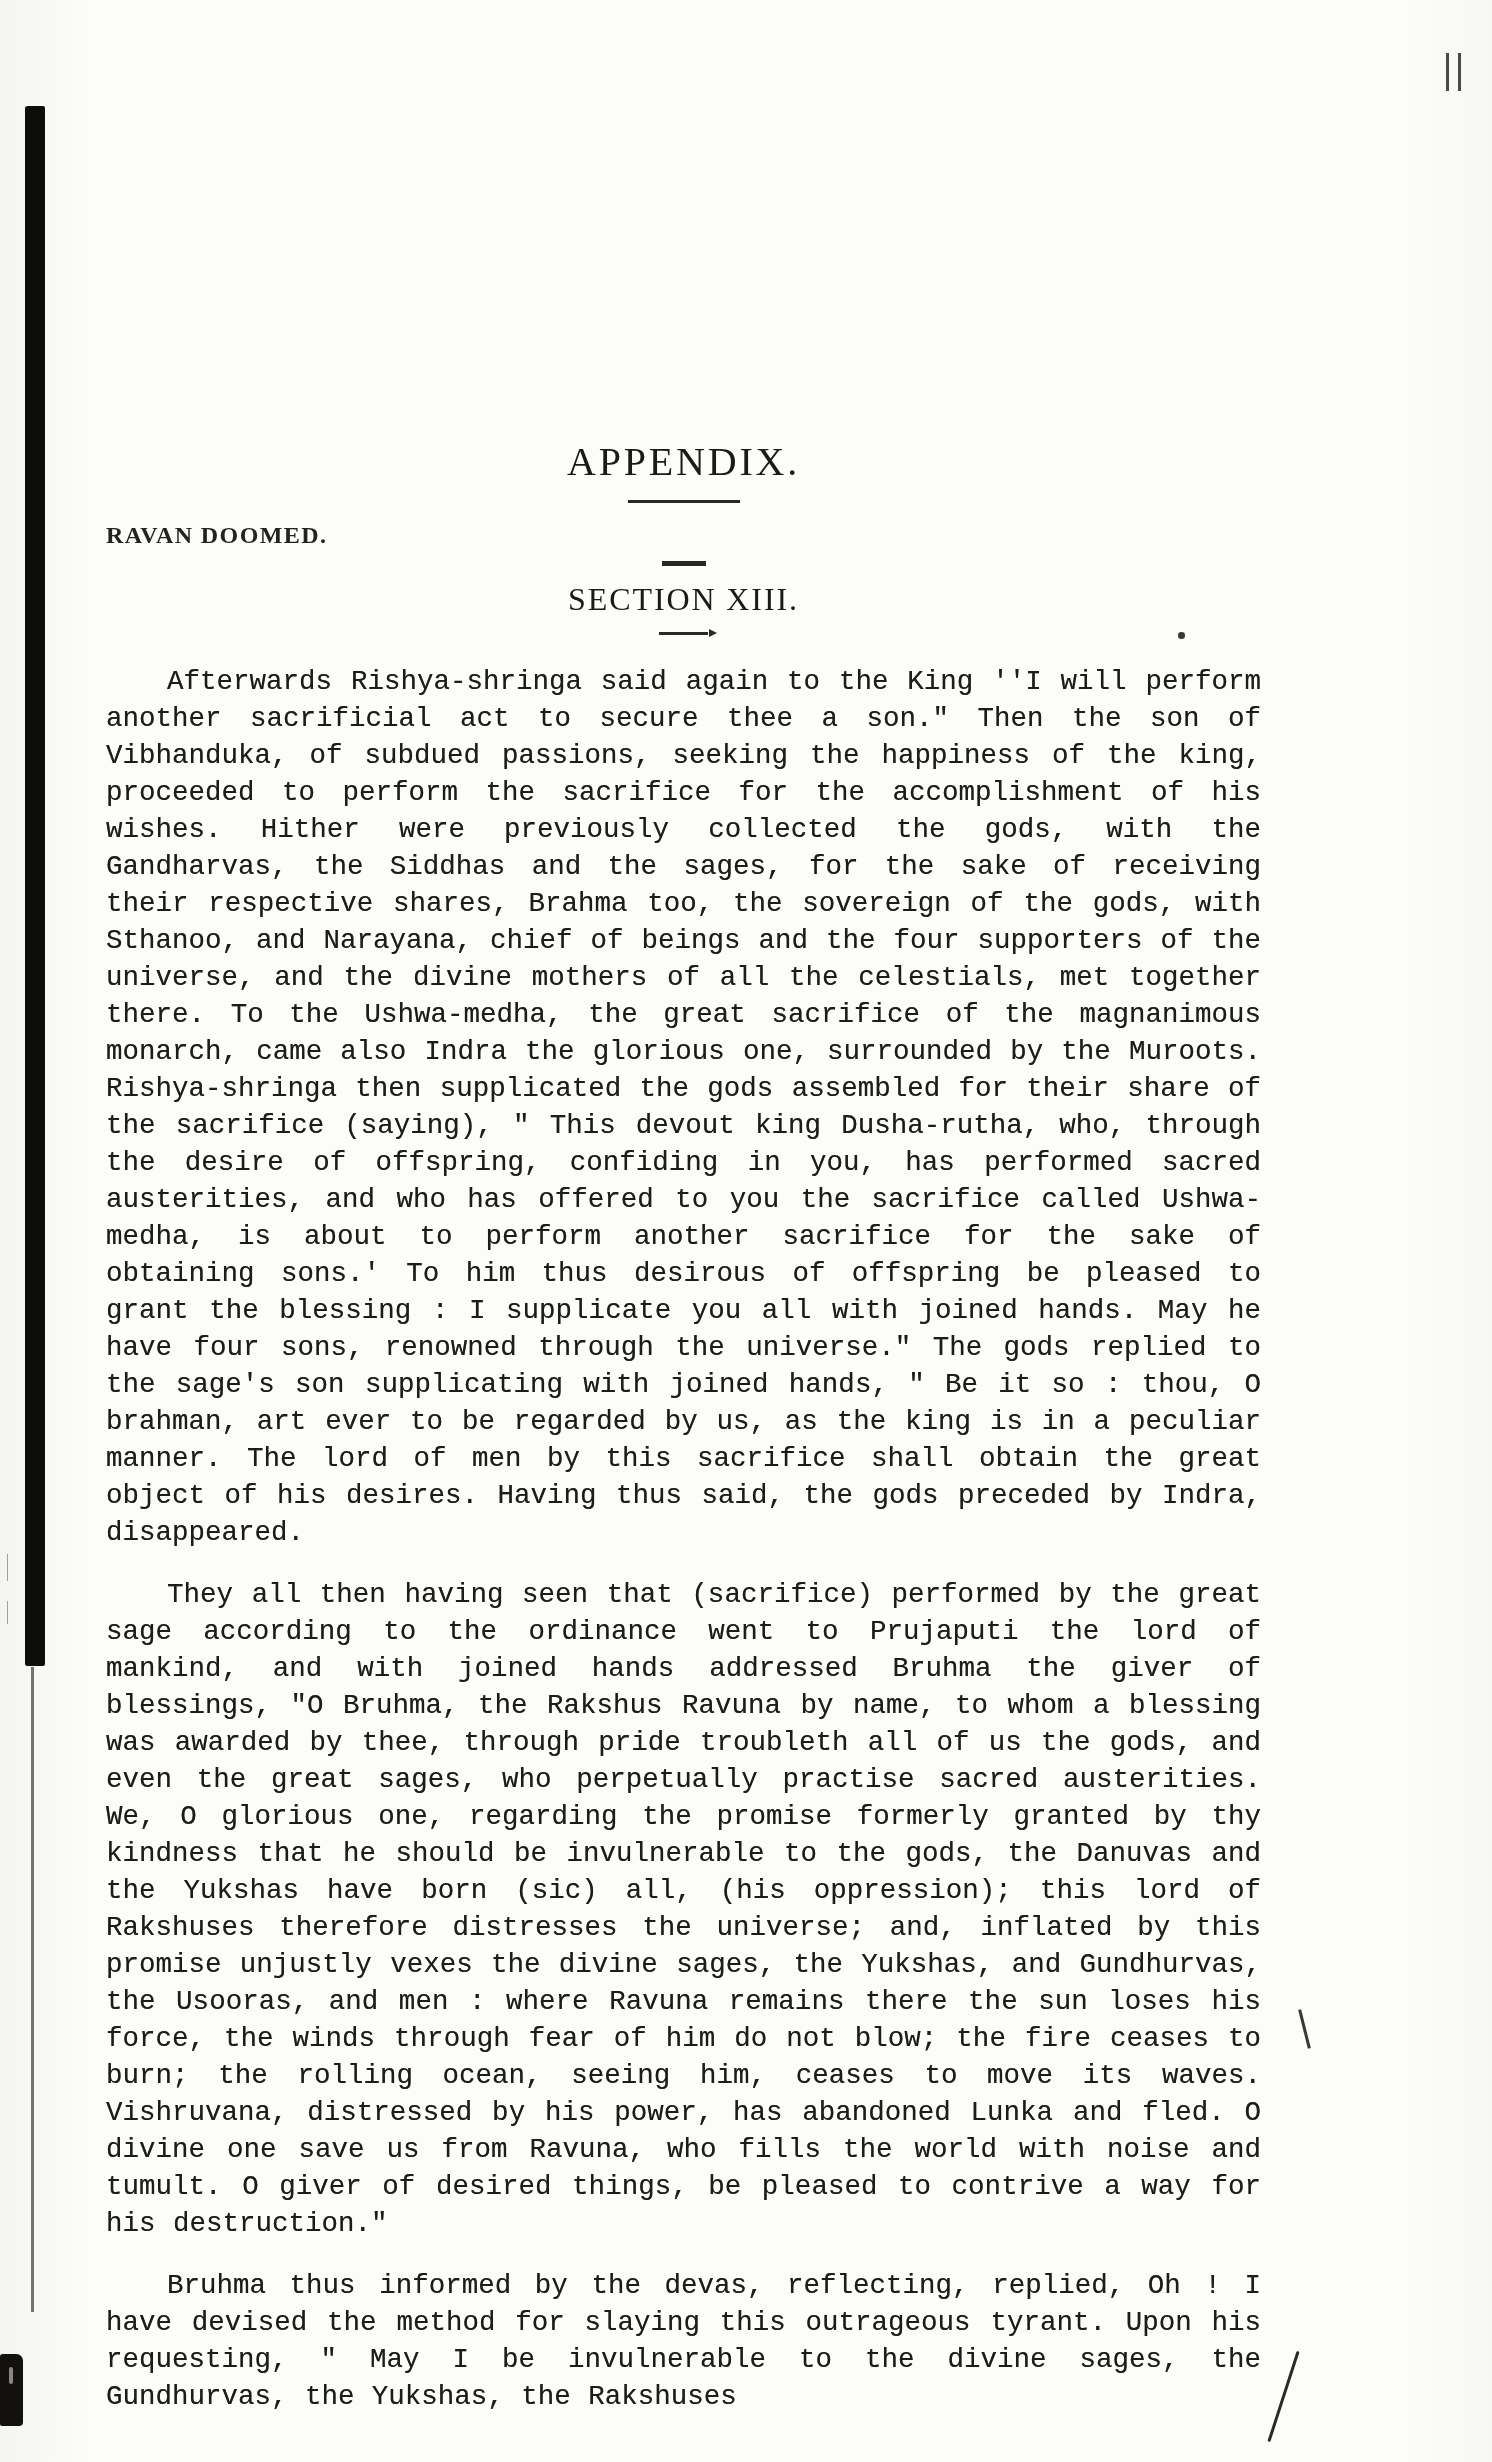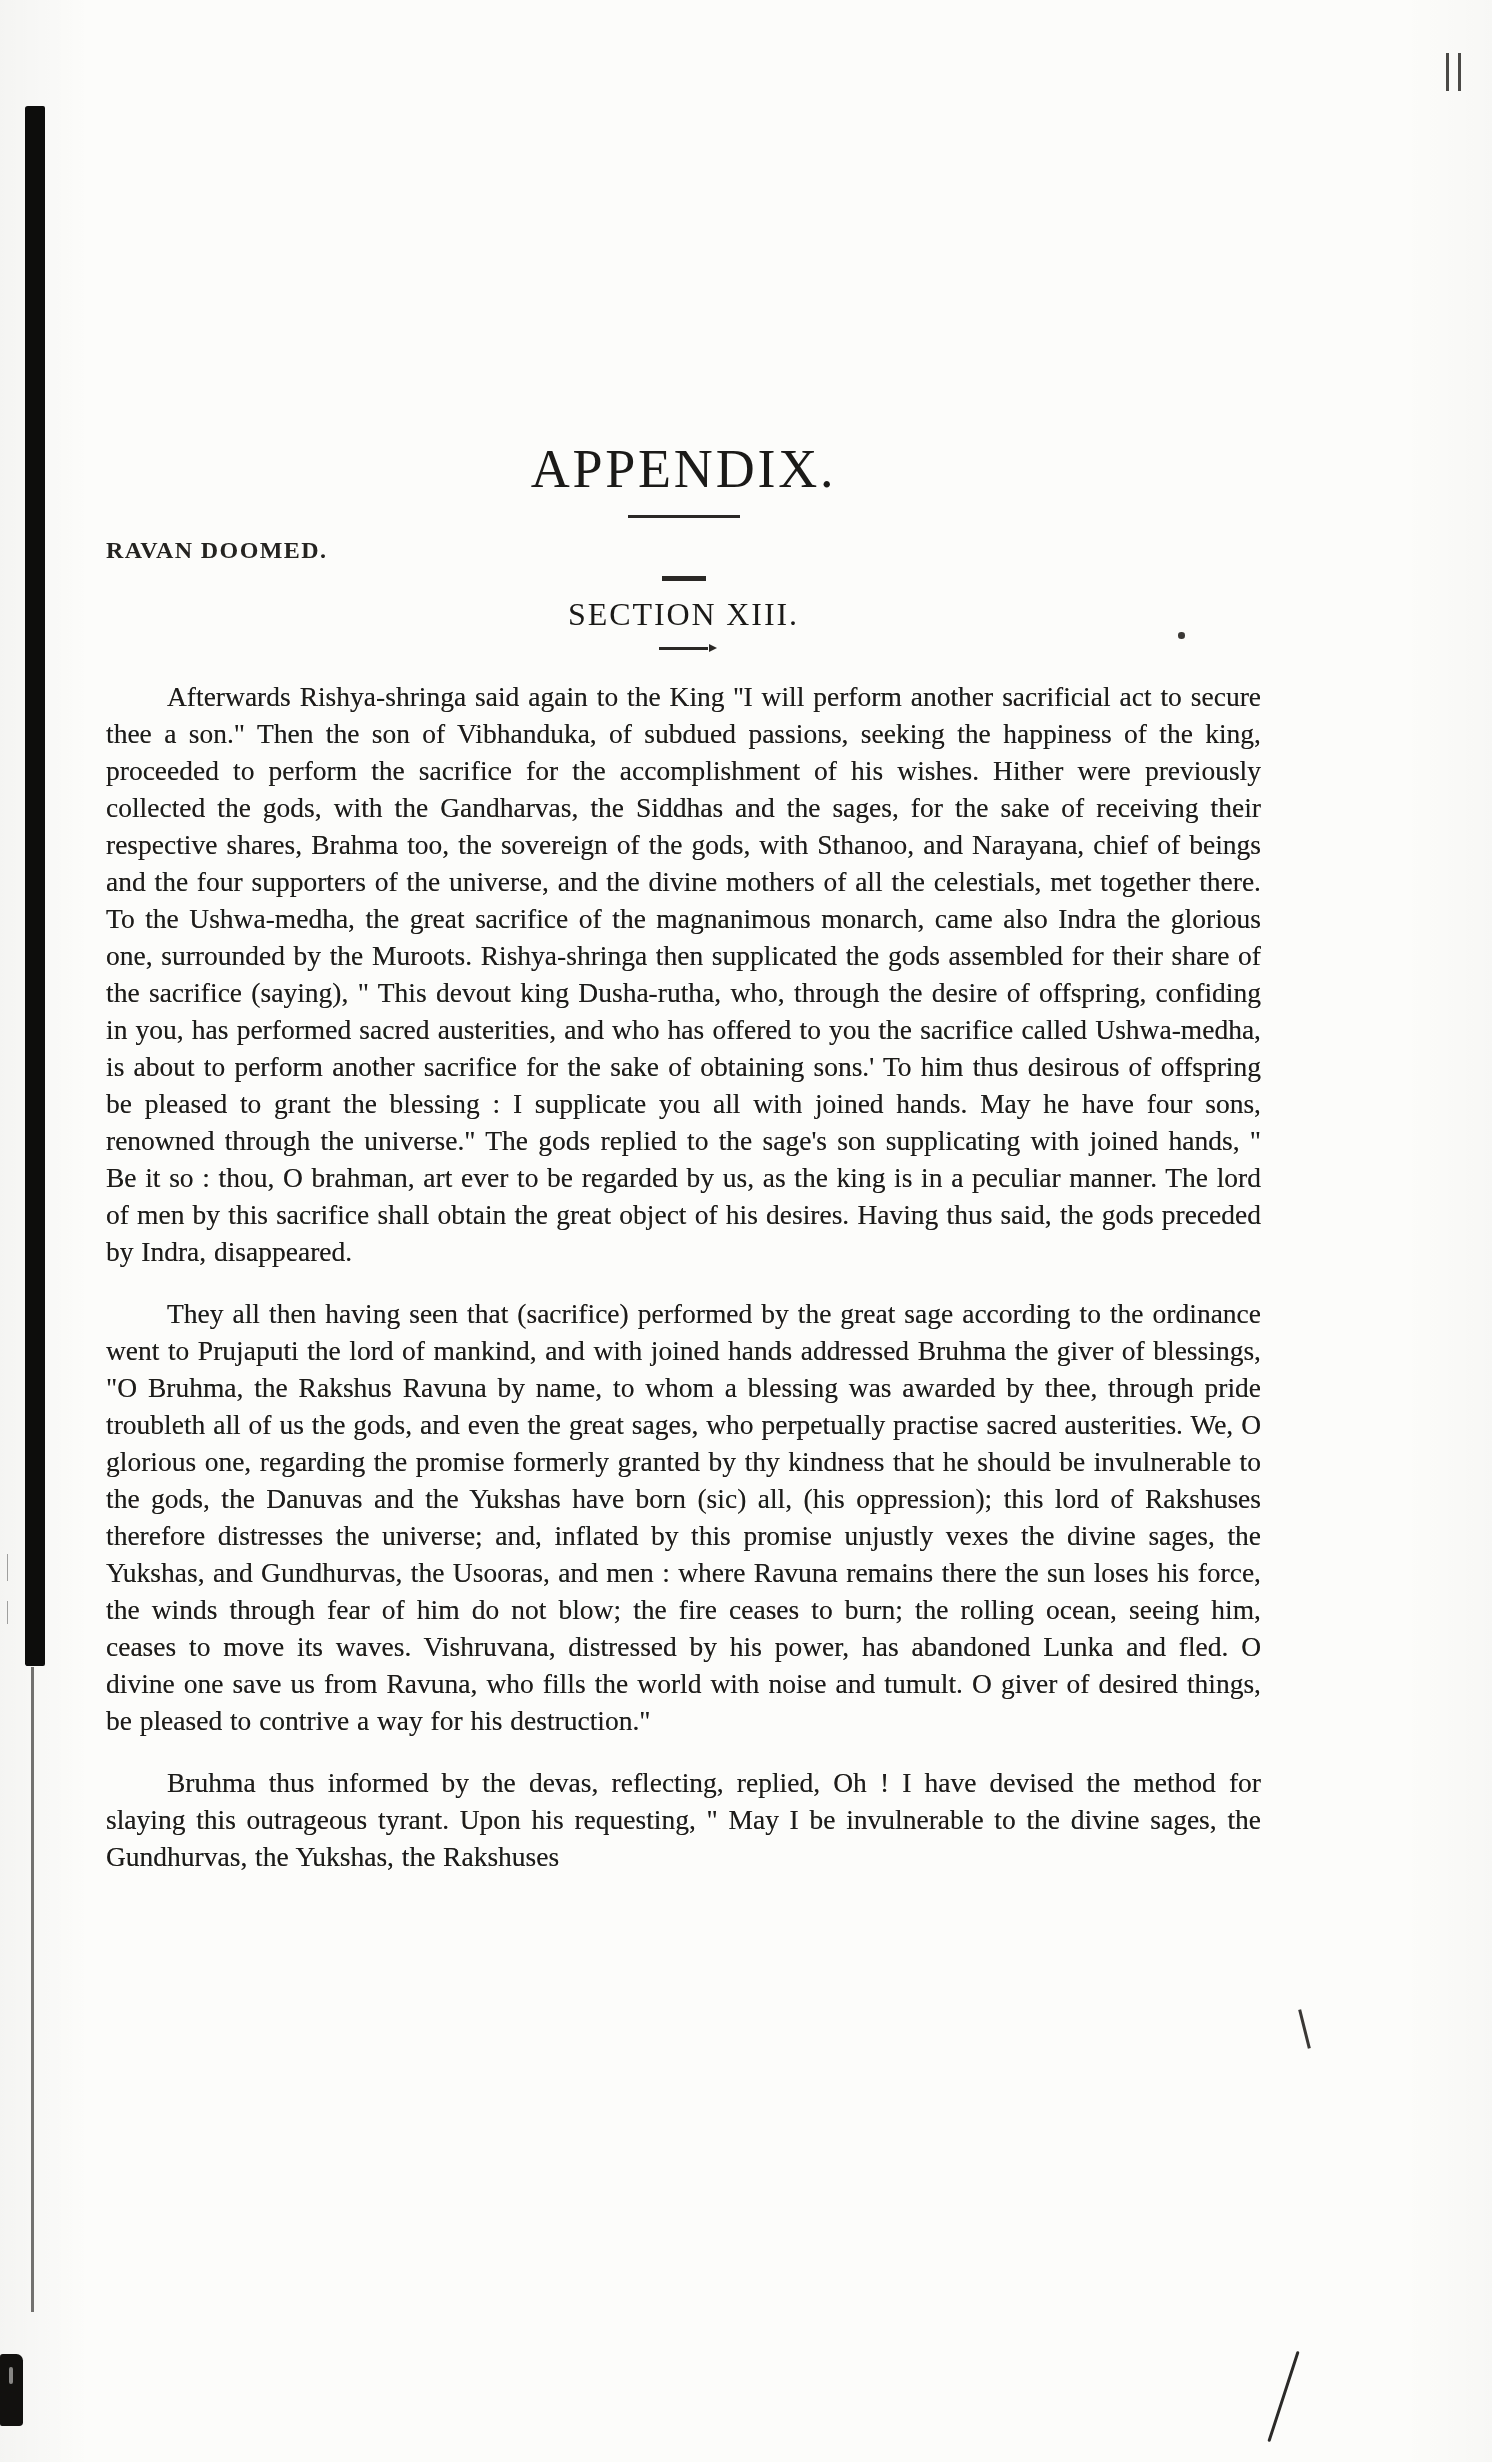--- a/index.html
+++ b/index.html
@@ -19,21 +19,21 @@
   }
   .content {
     position: absolute;
     left: 106px;
     top: 438px;
     width: 1155px;
   }
   h1.title {
     margin: 0;
     text-align: center;
-    font-size: 54px;
+    font-size: 40px;
     font-weight: normal;
     letter-spacing: 2.8px;
     color: #1b1a18;
   }
   .rule { background: #2a2825; margin-left: auto; margin-right: auto; }
   .rule-1 { width: 112px; height: 2.8px; margin-top: 15px; margin-bottom: 19px; }
   .rule-2 { width: 44px;  height: 4.7px; margin-top: 12.3px; margin-bottom: 15px; }
   .rule-3 { width: 49px;  height: 2.8px; margin-top: 14.2px; margin-bottom: 28.5px; position: relative; }
   .rule-3::after {
     content: "";
@@ -62,20 +62,21 @@
   }
   p.para {
     margin: 0 0 25px 0;
     font-size: 27.5px;
     line-height: 37px;
     text-align: justify;
     text-indent: 61px;
     word-spacing: 0.9px;
     color: #1d1c1a;
     text-shadow: 0 0 0.5px rgba(20,18,15,0.55);
+    font-family: Liberation Mono, monospace;
   }
   
   .edge-bar {
     position: absolute;
     left: 25px; top: 106px;
     width: 20px; height: 1560px;
     background: #0d0d0c;
     border-radius: 2.8px 1.9px 1.9px 2.8px;
   }
   .edge-line {

